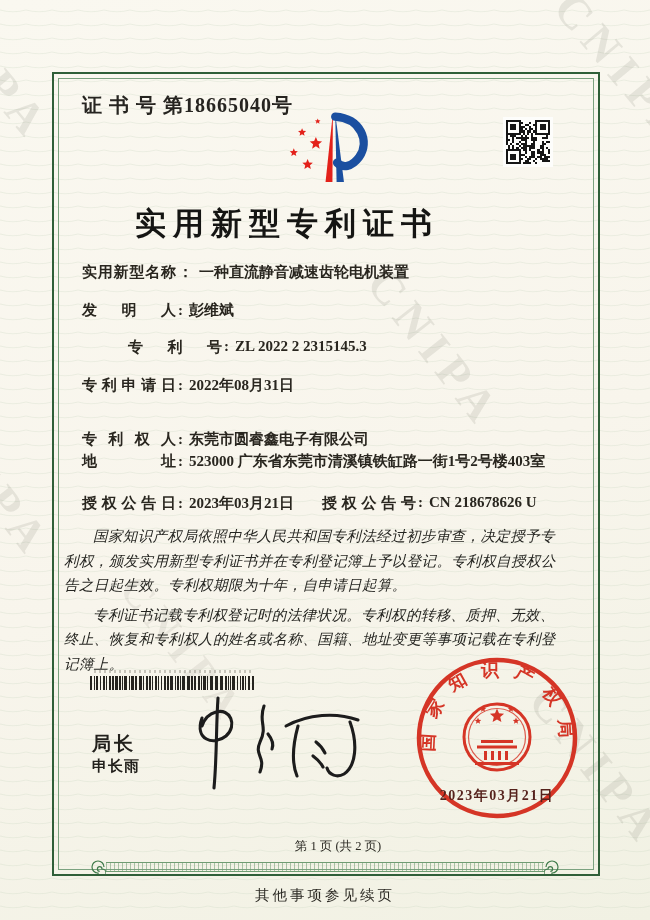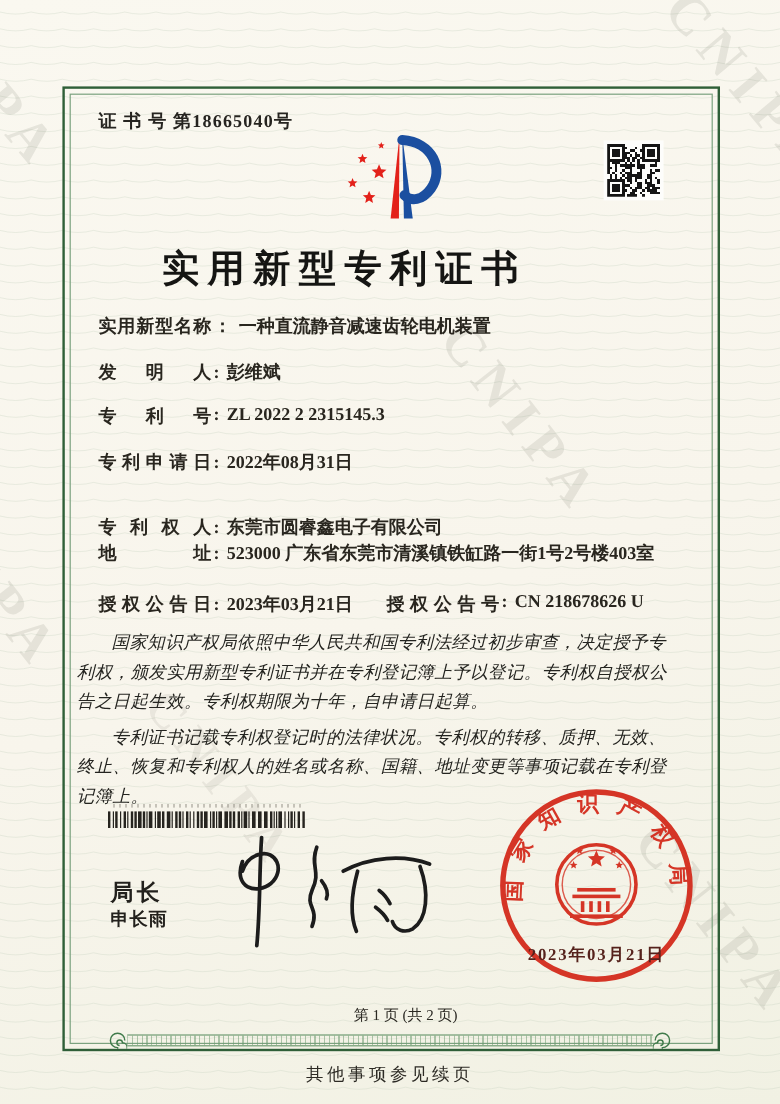--- a/index.html
+++ b/index.html
@@ -23,32 +23,32 @@
   .frame-outer{position:absolute;z-index:2;left:52px;top:72px;width:544px;height:800px;border:2.5px solid #2f5f38;}
   .frame-inner{position:absolute;z-index:2;left:58px;top:78px;width:534px;height:790px;border:1px solid #7ba27f;}
   .band{
     position:absolute;z-index:2;left:106px;top:862px;width:438px;height:8px;
     border-top:1px solid #6f9c72;border-bottom:1px solid #6f9c72;
     background:repeating-linear-gradient(90deg,rgba(111,156,114,.55) 0 1px,rgba(111,156,114,0) 1px 4px);
   }
   .curl{position:absolute;z-index:2;width:16px;height:16px;}
   .curl-l{left:90px;top:858px;}
   .curl-r{left:544px;top:858px;transform:scaleX(-1);}
-  .cert-no{position:absolute;z-index:3;left:82px;top:92px;font-size:15px;font-weight:600;letter-spacing:1px;color:#262420;}
+  .cert-no{position:absolute;z-index:3;left:82px;top:92px;font-size:20px;font-weight:600;letter-spacing:1px;color:#262420;}
   svg.logo{position:absolute;z-index:3;left:280px;top:106px;}
   .qr{position:absolute;z-index:3;left:503px;top:117px;width:44px;height:44px;background:#fdfdfb;padding:3px;}
   .title{
     position:absolute;z-index:3;left:0;top:203px;width:574px;text-align:center;
     font-size:31px;font-weight:600;letter-spacing:7px;color:#151513;
   }
   .fields{position:absolute;z-index:3;left:82px;top:0;width:500px;font-size:15px;font-weight:600;color:#29261f;}
   .frow{position:absolute;white-space:nowrap;}
   .flabel{display:inline-block;width:94px;text-align:justify;text-align-last:justify;vertical-align:top;}
   .fcolon{display:inline-block;margin:0 6px 0 2px;}
-  .r1{top:263px;}.r2{top:301px;}.r3{top:338px;}.r4{top:376px;}.r5{top:414px;margin-top:16px;}.r6{top:452px;}.r7{top:494px;}
+  .r1{top:263px;}.r2{top:301px;}.r3{top:338px;margin-left:46px;}.r4{top:376px;}.r5{top:414px;margin-top:16px;}.r6{top:452px;}.r7{top:494px;}
   .grant-right{position:absolute;left:240px;top:0;white-space:nowrap;}
   .paras{position:absolute;z-index:3;left:64px;top:524px;width:494px;font-size:14.5px;line-height:24.5px;
     font-style:italic;color:#242420;letter-spacing:0.4px;}
   .paras p{margin:0 0 5px 0;text-indent:2em;}
   .microline{position:absolute;z-index:3;left:94px;top:670px;width:158px;height:3px;opacity:.45;
     background:repeating-linear-gradient(90deg,#8a867c 0 2px,transparent 2px 5px);}
   svg.barcode{position:absolute;z-index:3;left:90px;top:676px;}
   .sig-title{position:absolute;z-index:3;left:92px;top:731px;font-size:19px;font-weight:600;letter-spacing:3px;color:#23211d;}
   .sig-name{position:absolute;z-index:3;left:92px;top:757px;font-size:15px;font-weight:600;letter-spacing:1px;color:#23211d;}
   svg.sig-hand{position:absolute;z-index:4;left:180px;top:692px;}

